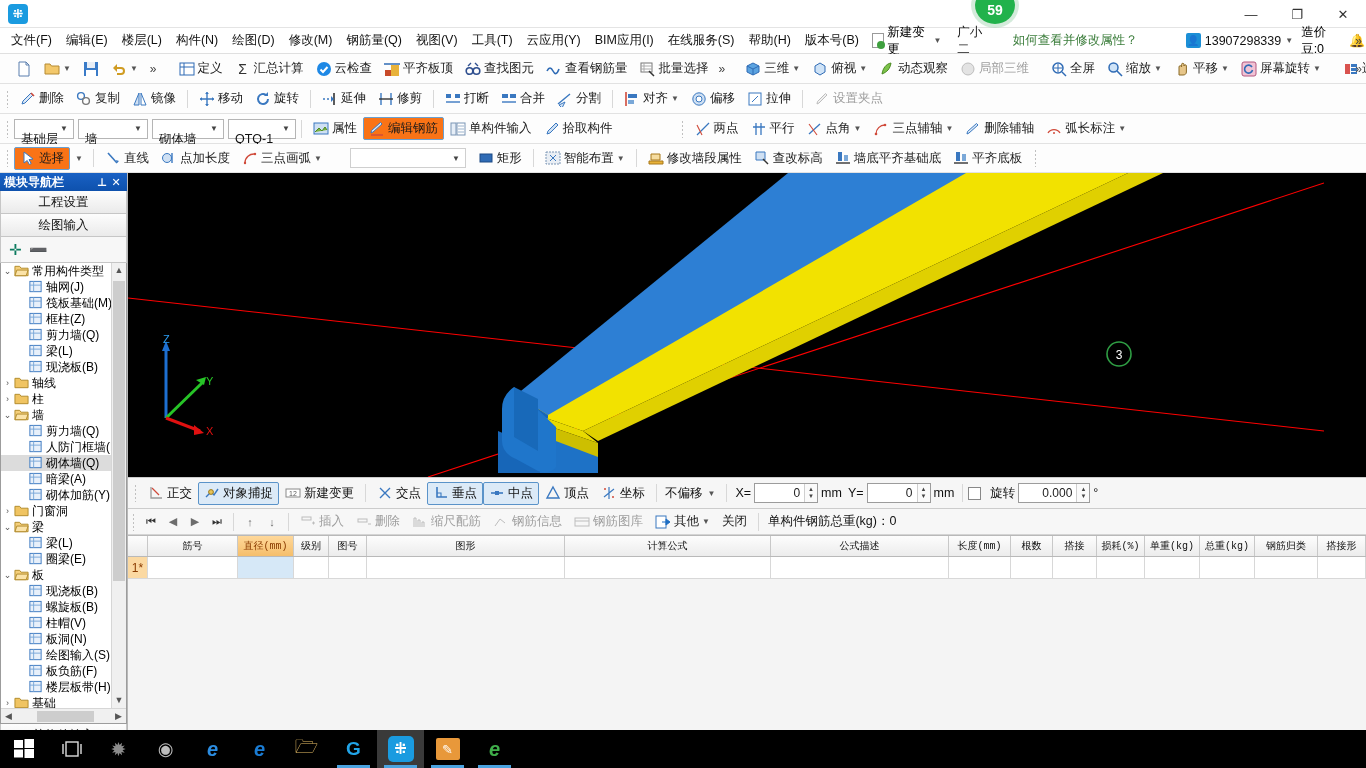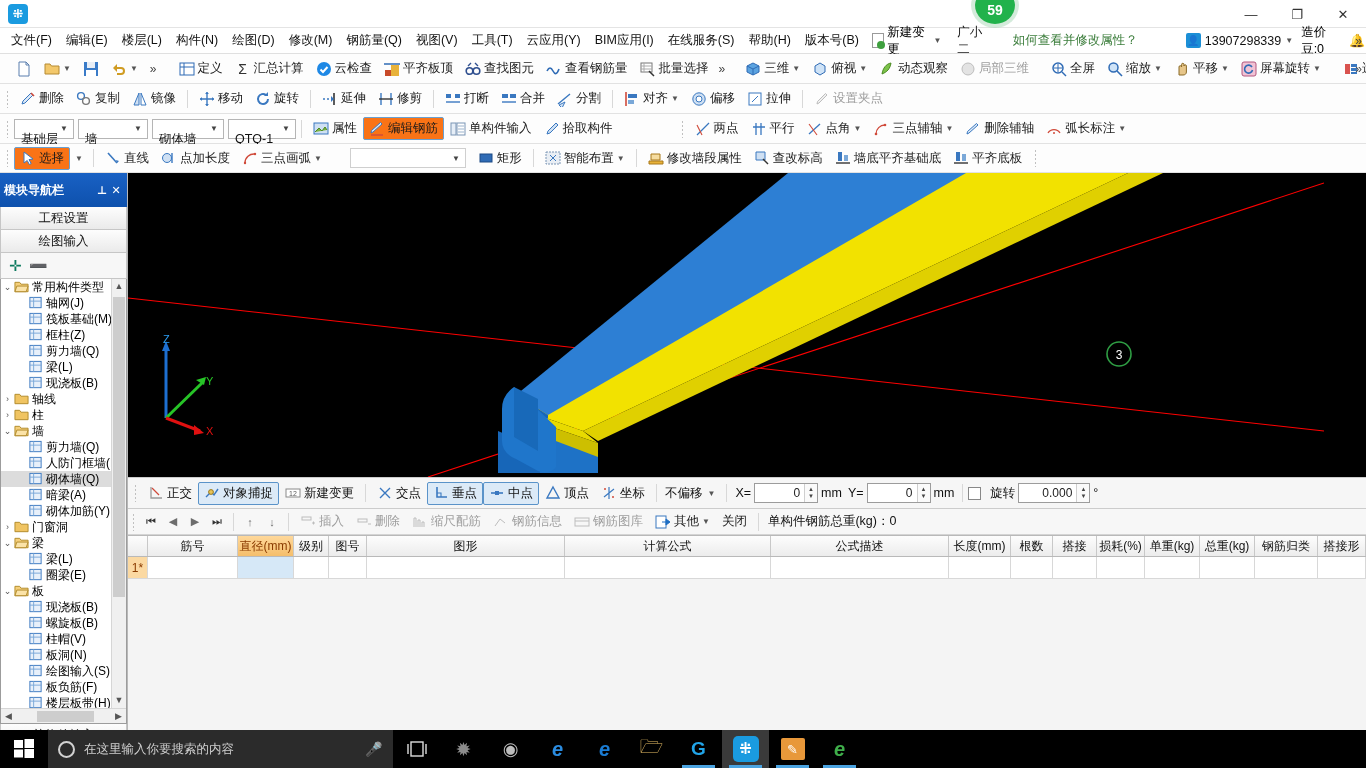--- a/index.html
+++ b/index.html
@@ -91,21 +91,21 @@
   .combo .cbtxt { flex: 1; white-space: nowrap; overflow: hidden; margin-top: 21px; }
   .combo .cbarrow { width: 14px; text-align: center; font-size: 8px; color: #444; }
 
   
   .body-row { display: flex; height: 597px; }
   .leftpane {
     width: 170px; background: #f1f1f1; border-right: 1px solid #b8b8b8;
     display: flex; flex-direction: column;
   }
   .nav-caption {
-    height: 34px; background: linear-gradient(#1961c4, #0e51ad); color: #fff;
+    height: 18px; background: linear-gradient(#1961c4, #0e51ad); color: #fff;
     display: flex; align-items: center; padding: 0 4px; font-size: 12px; font-weight: bold;
   }
   .nav-caption .ttl { flex: 1; }
   .nav-caption .btn { width: 14px; text-align: center; font-size: 11px; }
   .stackbtn {
     height: 23px; background: linear-gradient(#fdfdfd,#eaeaea); border: 1px solid #c6c6c6;
     border-top: none; display: flex; align-items: center; justify-content: center;
     font-size: 12.5px; color: #111;
   }
   .addrow {
@@ -170,21 +170,21 @@
     display: flex; align-items: center; padding-left: 2px;
   }
   .navbtn { width: 22px; text-align: center; font-size: 11px; color: #6d6d6d; }
   .navbtn.en { color: #333; }
   .tbl-head {
     display: flex; height: 22px; background: linear-gradient(#fdfdfd,#ececec);
     border-top: 1px solid #b9b9b9; border-bottom: 1px solid #b9b9b9;
   }
   .th {
     border-right: 1px solid #c8c8c8; display: flex; align-items: center; justify-content: center;
-    font-size: 12px; color: #111; white-space: nowrap; overflow: hidden;
+    font-size: 10px; color: #111; white-space: nowrap; overflow: hidden; font-family: Liberation Mono, monospace;
   }
   .th.hl { background: linear-gradient(#ffd89a,#f5be6b); color: #8a3b00; }
   .tbl-row { display: flex; height: 22px; background: #fff; border-bottom: 1px solid #d8d8d8; }
   .td { border-right: 1px solid #d8d8d8; font-size: 12px; display: flex; align-items: center;
         padding: 0 4px; overflow: hidden; white-space: nowrap; }
   .td.rowhdr { background: #fbd9a2; color: #8a3b00; justify-content: center; }
   .td.sel { background: #d6e8f7; }
   .tbl-bottom-scroll {
     height: 15px; background: #f0f0f0; border-top: 1px solid #d0d0d0; display: flex; align-items: center;
   }
@@ -1216,25 +1216,20 @@
 
   <div class="taskbar">
     <div class="startbtn">
       <svg width="20" height="20" viewBox="0 0 20 20">
           <rect x="0" y="1" width="9" height="8" fill="#fff"></rect>
           <rect x="10.5" y="0" width="9.5" height="9" fill="#fff"></rect>
           <rect x="0" y="10.5" width="9" height="8" fill="#fff"></rect>
           <rect x="10.5" y="10" width="9.5" height="9" fill="#fff"></rect>
         </svg>
     </div>
-    <div class="searchbox">
-      <span class="searchcircle"></span>
-      <span class="searchtext">在这里输入你要搜索的内容</span>
-      <span class="mic">🎤</span>
-    </div>
     <div class="tbtask">
       <svg width="20" height="16" viewBox="0 0 20 16">
           <rect x="4" y="1" width="12" height="14" fill="none" stroke="#ddd" stroke-width="1.4"></rect>
           <path d="M1 3v10M19 3v10" stroke="#ddd" stroke-width="1.4"></path>
         </svg>
     </div>
     <div class="tbtask">
       <span style="color:#8c8c8c;font-size:19px">✹</span>
     </div>
     <div class="tbtask">

